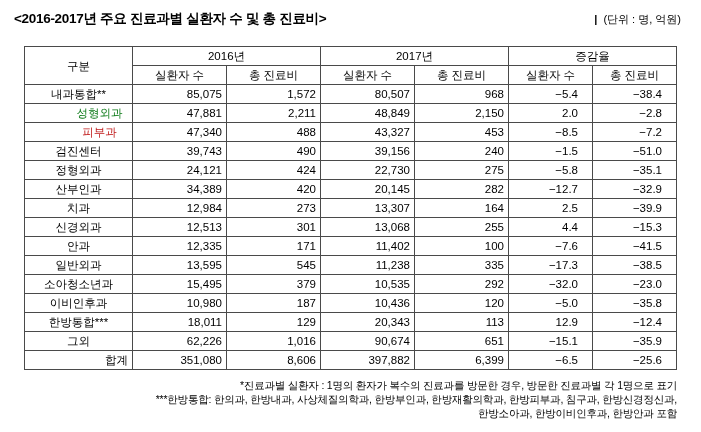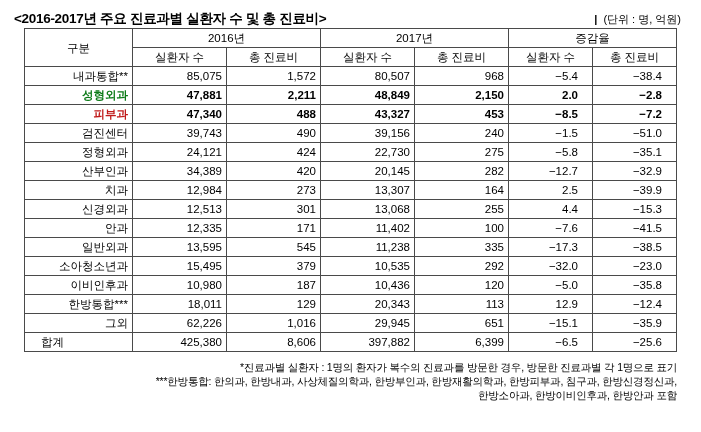--- a/index.html
+++ b/index.html
@@ -15,21 +15,21 @@
     color: #000000;
     position: relative;
     overflow: hidden;
   }
   .page {
     padding: 10px 14px 0 14px;
   }
   .title-row {
     display: flex;
     align-items: baseline;
-    margin-bottom: 0;
+    margin-bottom: 18px;
   }
   .doc-title {
     font-size: 13.5px;
     font-weight: bold;
     letter-spacing: -0.3px;
     white-space: nowrap;
   }
   .unit-wrap {
     margin-left: auto;
     display: flex;
@@ -54,33 +54,33 @@
     height: 18px;
     line-height: 16px;
     white-space: nowrap;
   }
   table.data thead th {
     text-align: center;
     font-weight: normal;
   }
   .grp-head { font-weight: normal; }
   .cell-cat {
-    text-align: right;
+    text-align: center;
     padding-left: 8px;
   }
   .cell-num {
     text-align: right;
     padding-right: 10px;
   }
   .cell-num.rate {
     padding-right: 14px;
     border-radius: 9px;
   }
   tr.hl td {
-    font-weight: bold;
+    font-weight: normal;
     color: #000;
     padding-left: 46px;
   }
   tr.hl td.cell-cat {
     color: #0b7a17;
   }
   tr.hl.pink td.cell-cat {
     color: #c01a1a;
   }
   .notes {
@@ -250,28 +250,28 @@
         <td class="cell-num">129</td>
         <td class="cell-num">20,343</td>
         <td class="cell-num">113</td>
         <td class="cell-num rate">12.9</td>
         <td class="cell-num rate">−12.4</td>
       </tr>
       <tr>
         <td class="cell-cat">그외</td>
         <td class="cell-num">62,226</td>
         <td class="cell-num">1,016</td>
-        <td class="cell-num">29,945</td>
+        <td class="cell-num">90,674</td>
         <td class="cell-num">651</td>
         <td class="cell-num rate">−15.1</td>
         <td class="cell-num rate">−35.9</td>
       </tr>
       <tr>
-        <td class="cell-cat" style="text-align:left;padding-left:16px">합계</td>
-        <td class="cell-num">425,380</td>
+        <td class="cell-cat" style="text-align:right;padding-left:16px">합계</td>
+        <td class="cell-num">351,080</td>
         <td class="cell-num">8,606</td>
         <td class="cell-num">397,882</td>
         <td class="cell-num">6,399</td>
         <td class="cell-num rate">−6.5</td>
         <td class="cell-num rate">−25.6</td>
       </tr>
     </tbody>
   </table>
 
   <div class="notes">

